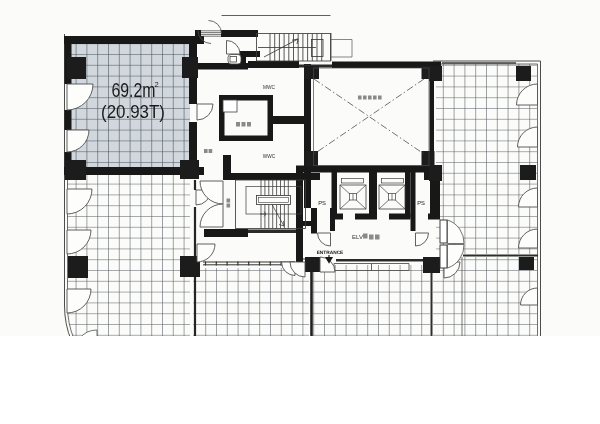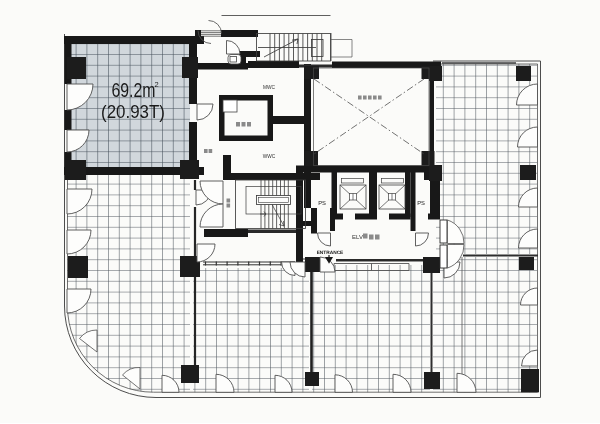--- a/index.html
+++ b/index.html
@@ -1,16 +1,16 @@
 <!DOCTYPE html>
 <html><head>
 <meta charset="utf-8">
 <style>
   html,body{margin:0;padding:0;background:#ffffff;}
-  #wrap{width:600px;height:423px;position:relative;background:#a21caf;font-family:"Liberation Sans", sans-serif;}
+  #wrap{width:600px;height:336px;position:relative;background:#a21caf;font-family:"Liberation Sans", sans-serif;}
   svg{display:block;}
   text{font-family:"Liberation Sans", sans-serif;}
 </style>
 </head>
 <body>
 <div id="wrap">
 <svg width="600" height="424" viewBox="0 0 600 424">
 <defs>
   <pattern id="g" width="10.8" height="10.8" patternUnits="userSpaceOnUse">
     <path d="M10.8 0H0V10.8" fill="none" stroke="#515860" stroke-width="1.1"></path>

